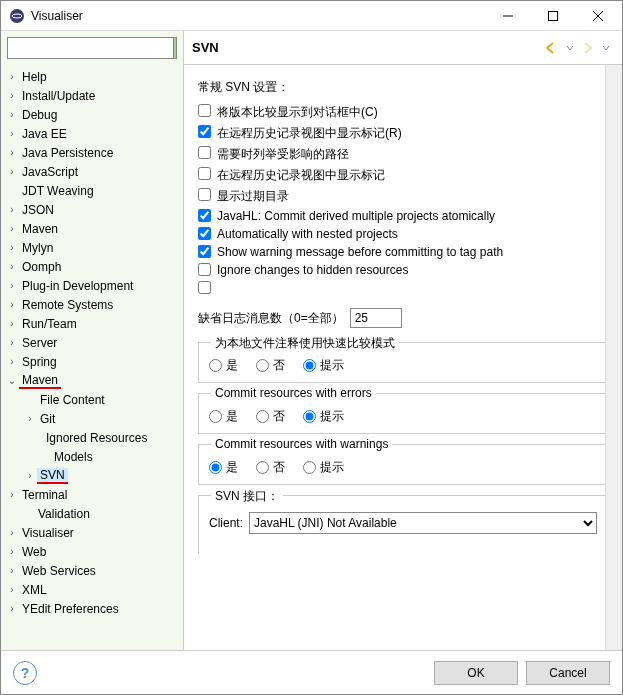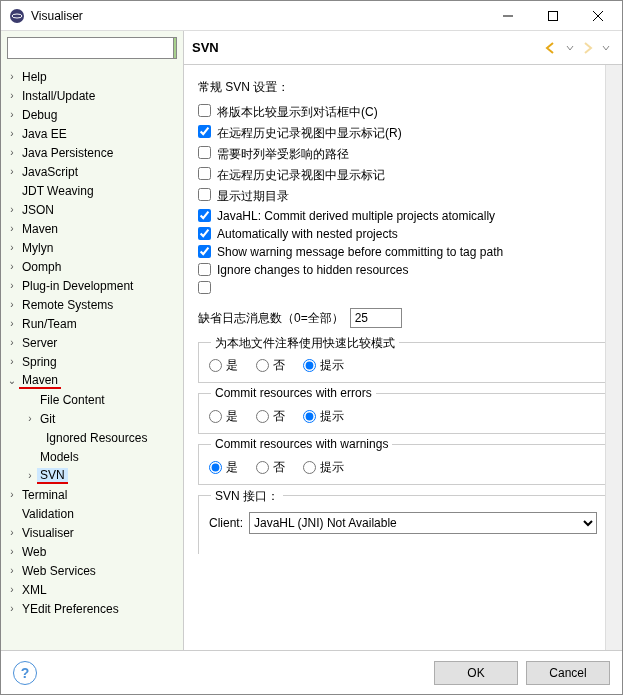--- a/index.html
+++ b/index.html
@@ -159,33 +159,33 @@
             <span class="lbl">File Content</span>
           </div>
           <div class="titem" style="padding-left: 22px;">
             <span class="arrow">›</span>
             <span class="lbl">Git</span>
           </div>
           <div class="titem" style="padding-left: 28px;">
             <span class="arrow"></span>
             <span class="lbl">Ignored Resources</span>
           </div>
-          <div class="titem" style="padding-left: 22px;">
+          <div class="titem" style="padding-left: 36px;">
             <span class="arrow"></span>
             <span class="lbl">Models</span>
           </div>
           <div class="titem sel" style="padding-left: 22px;">
             <span class="arrow">›</span>
             <span class="lbl underline-red">SVN</span>
           </div>
           <div class="titem" style="padding-left: 4px;">
             <span class="arrow">›</span>
             <span class="lbl">Terminal</span>
           </div>
-          <div class="titem" style="padding-left: 4px;">
+          <div class="titem" style="padding-left: 20px;">
             <span class="arrow"></span>
             <span class="lbl">Validation</span>
           </div>
           <div class="titem" style="padding-left: 4px;">
             <span class="arrow">›</span>
             <span class="lbl">Visualiser</span>
           </div>
           <div class="titem" style="padding-left: 4px;">
             <span class="arrow">›</span>
             <span class="lbl">Web</span>

